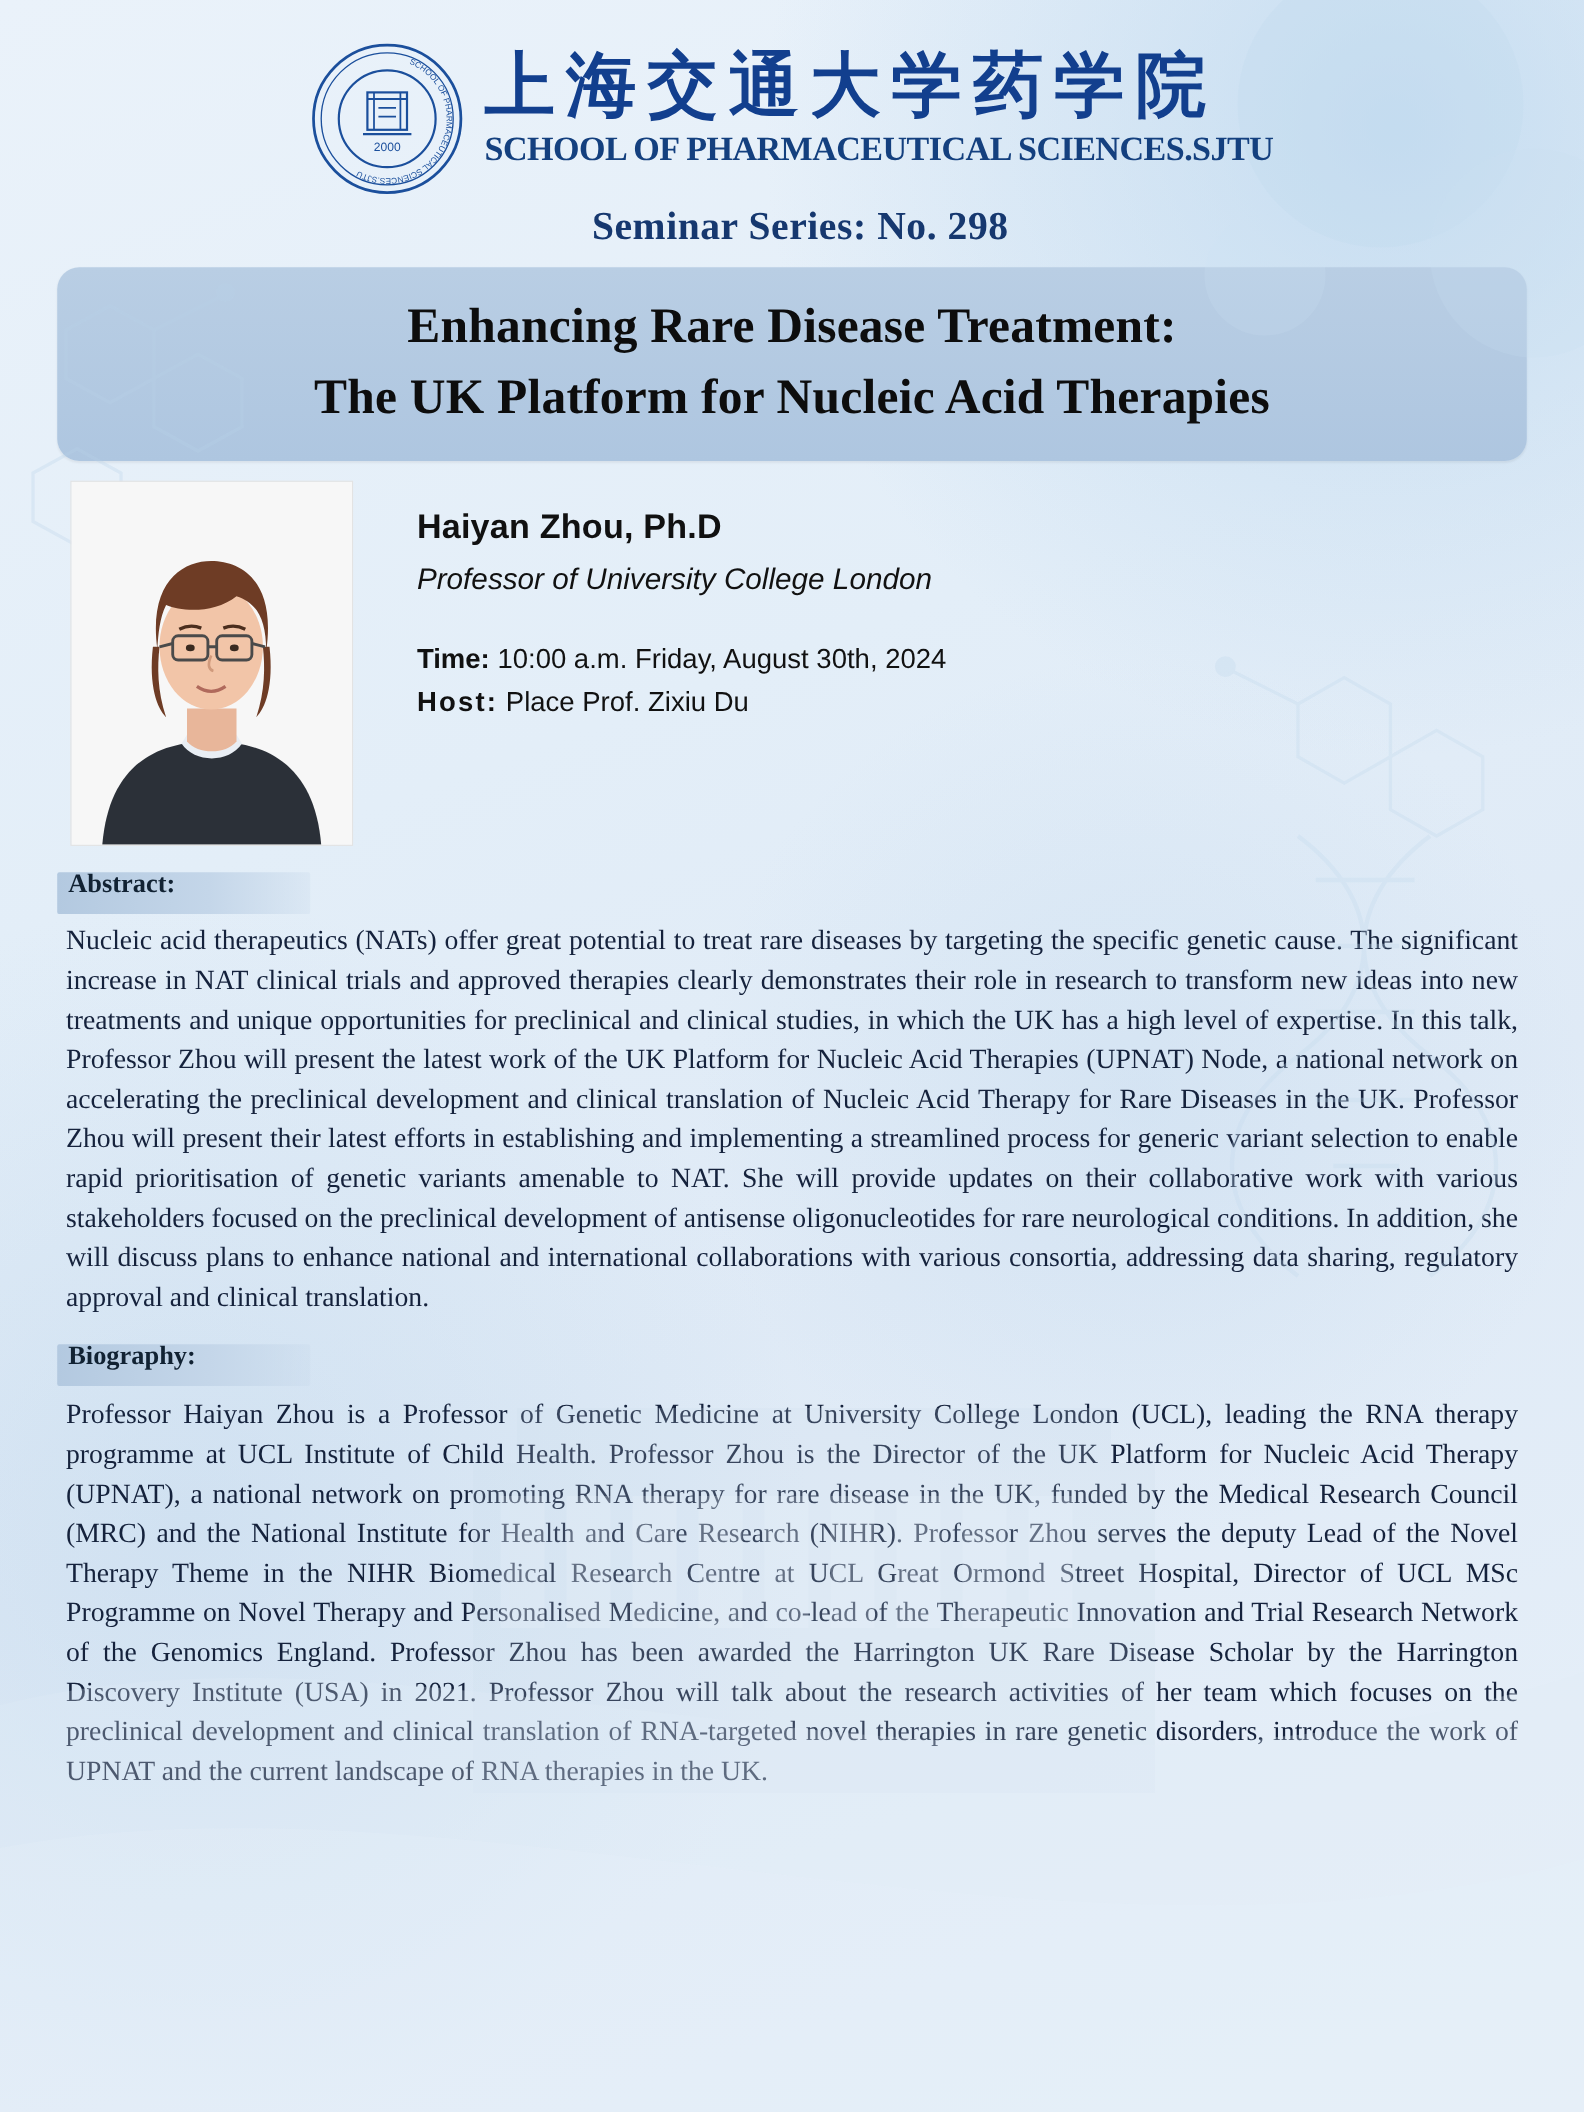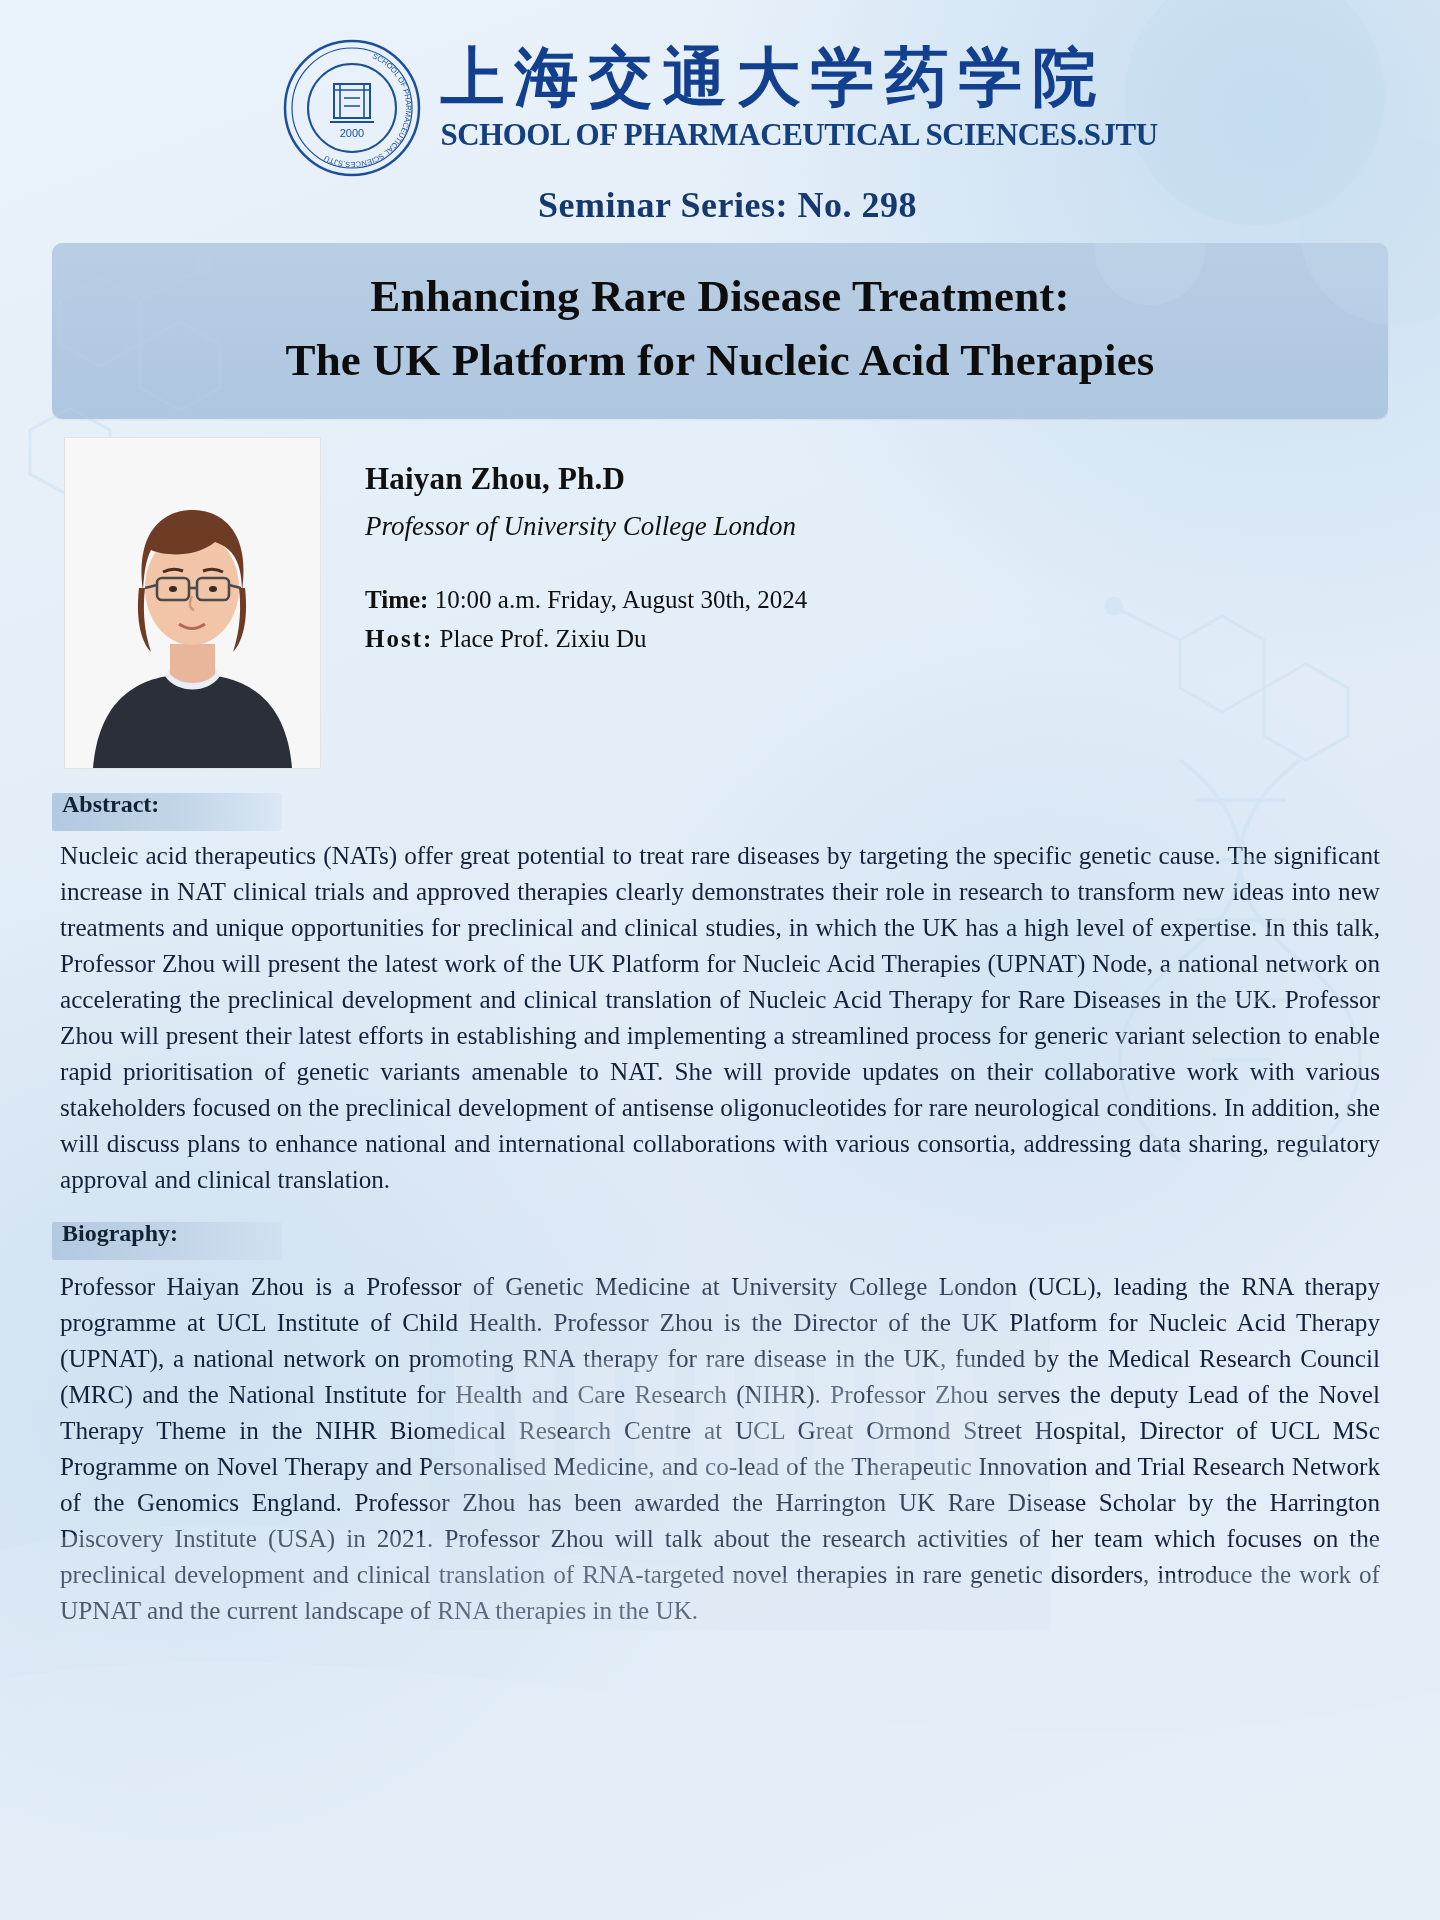--- a/index.html
+++ b/index.html
@@ -82,21 +82,21 @@
     color: #16386f;
     margin-top: 6px;
     letter-spacing: 0.5px;
     margin-left: 15px;
   }
 
   
   .title-band {
     margin: 18px 52px 0 52px;
     background: linear-gradient(180deg, #b9cee4 0%, #aec6e0 100%);
-    border-radius: 10px;
+    border-radius: 20px;
     padding: 22px 30px 26px 30px;
     text-align: center;
     box-shadow: 0 1px 2px rgba(0,0,0,0.06);
   }
   .title-line {
     font-size: 45px;
     font-weight: 700;
     color: #0d0d0d;
     line-height: 1.42;
     letter-spacing: 0.2px;
@@ -114,23 +114,23 @@
     height: 330px;
     flex: 0 0 255px;
     background: linear-gradient(180deg,#fdfdfd 0%, #f4f4f4 100%);
     border: 1px solid #e3e3e3;
     position: relative;
     overflow: hidden;
   }
   .photo svg { position: absolute; inset: 0; width: 100%; height: 100%; }
 
   .speaker-info {
-    padding-left: 44px;
+    padding-left: 58px;
     padding-top: 24px;
-    font-family: Liberation Serif, serif;
+    font-family: Liberation Sans, sans-serif;
   }
   .sp-name {
     font-size: 31px;
     font-weight: 700;
     color: #111;
     letter-spacing: 0.2px;
   }
   .sp-role {
     font-size: 27px;
     font-style: italic;

